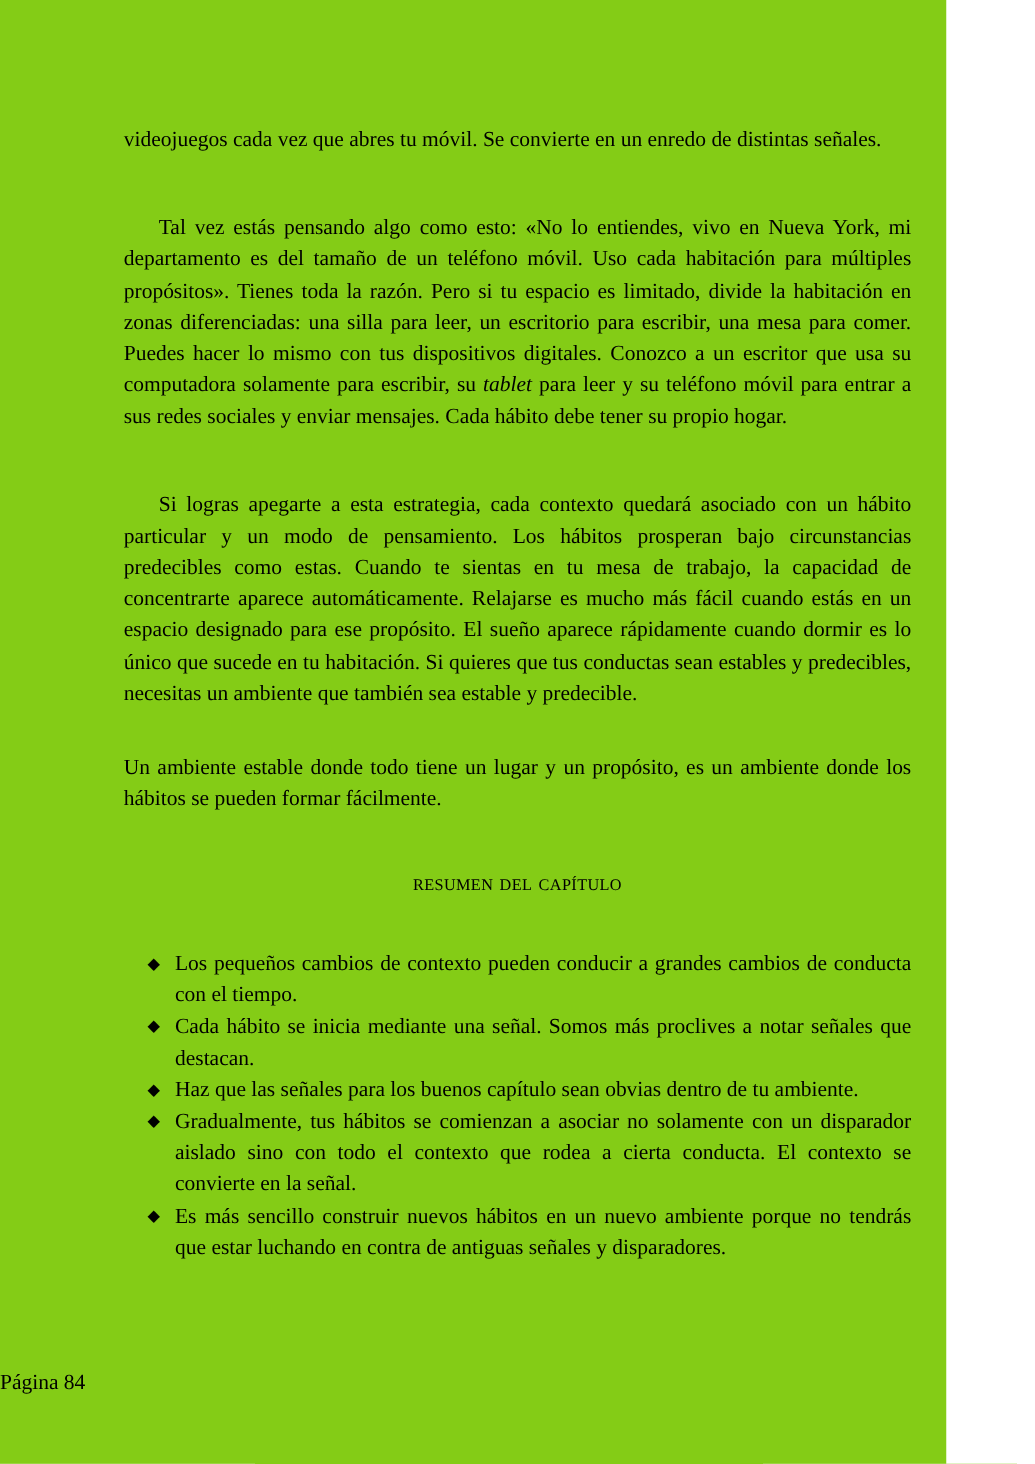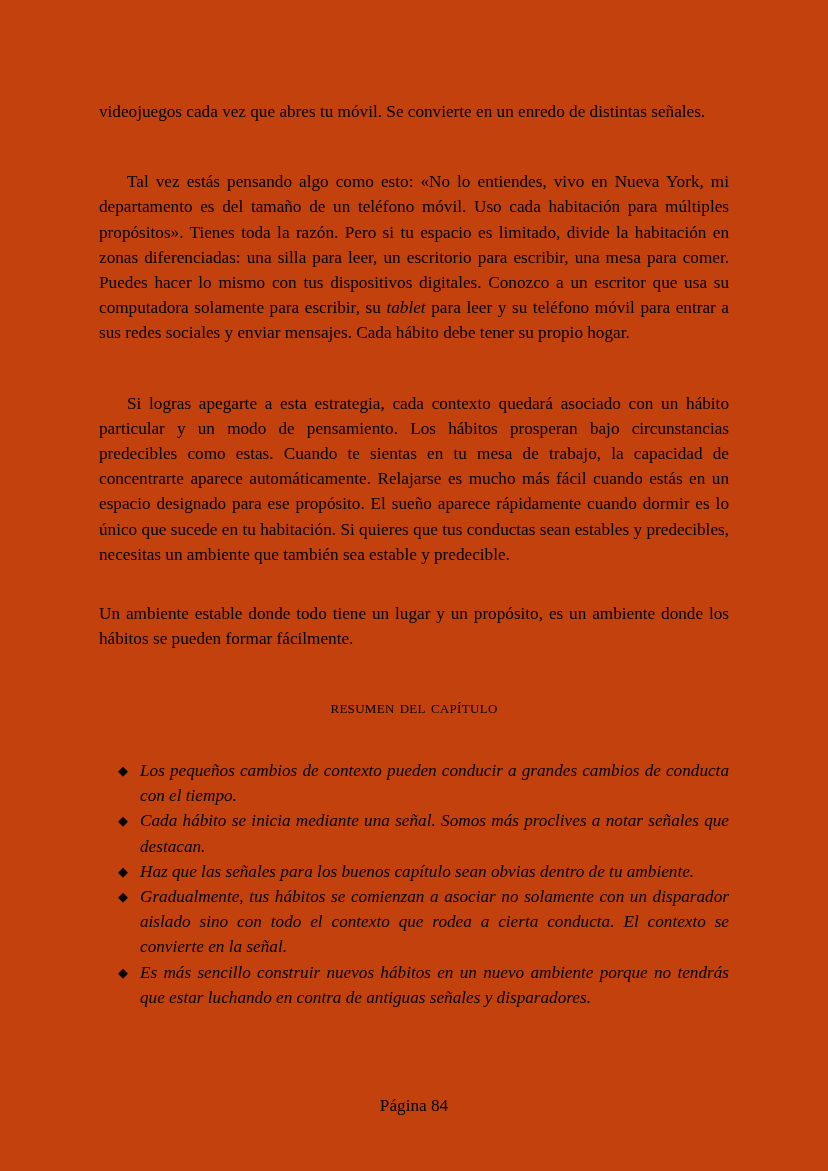--- a/index.html
+++ b/index.html
@@ -15,23 +15,23 @@
     color: #000000;
     position: relative;
     overflow: hidden;
     -webkit-font-smoothing: antialiased;
   }
 
   .page {
     position: absolute;
     left: 0;
     top: 0;
-    width: 828px;
+    width: 757px;
     height: 1171px;
-    background: #c2410c;
+    background: #84cc16;
   }
 
   .text-block {
     position: absolute;
     left: 99px;
     top: 99px;
     width: 630px;
   }
 
   p.body-par {
@@ -109,30 +109,28 @@
     position: absolute;
     left: 0;
     top: 0;
     font-size: 13px;
     line-height: 25.2px;
     color: #000;
   }
   .bullet-list li .li-text {
     display: block;
     text-align: justify;
-    font-style: italic;
   }
 
   
   .page-footer {
     position: absolute;
     left: 0;
     top: 1094px;
     width: 828px;
-    text-align: center;
     font-size: 17.2px;
     line-height: 24px;
   }
 </style>
 </head>
 <body>
 
 <div class="page">
 
   <div class="text-block">

